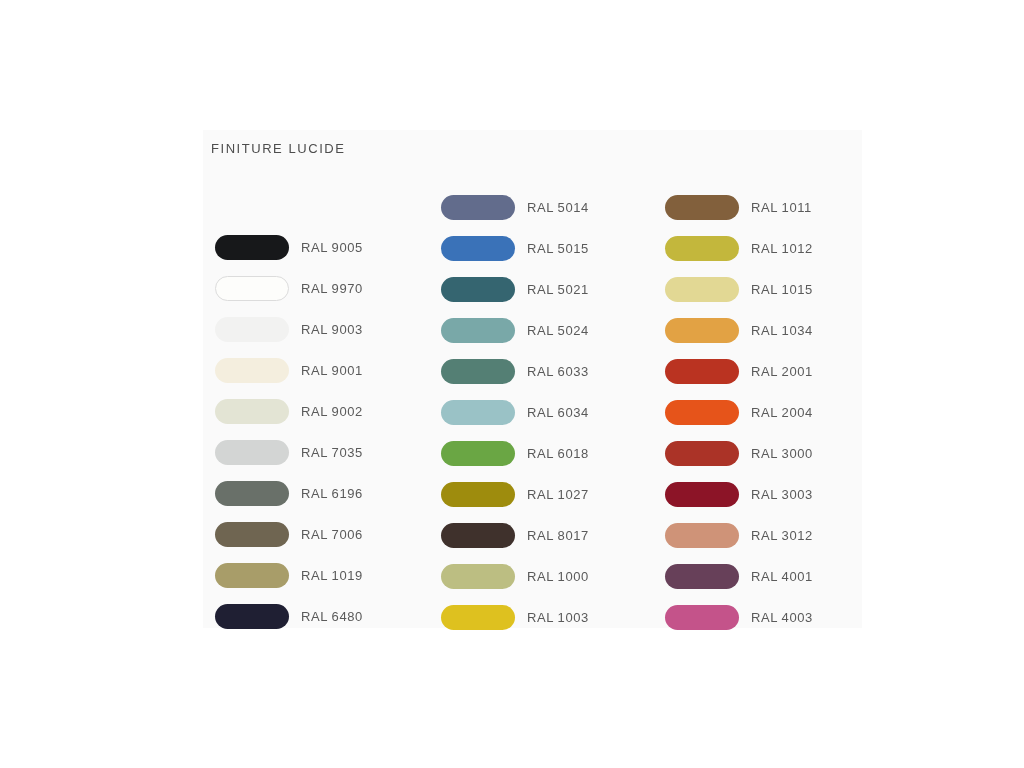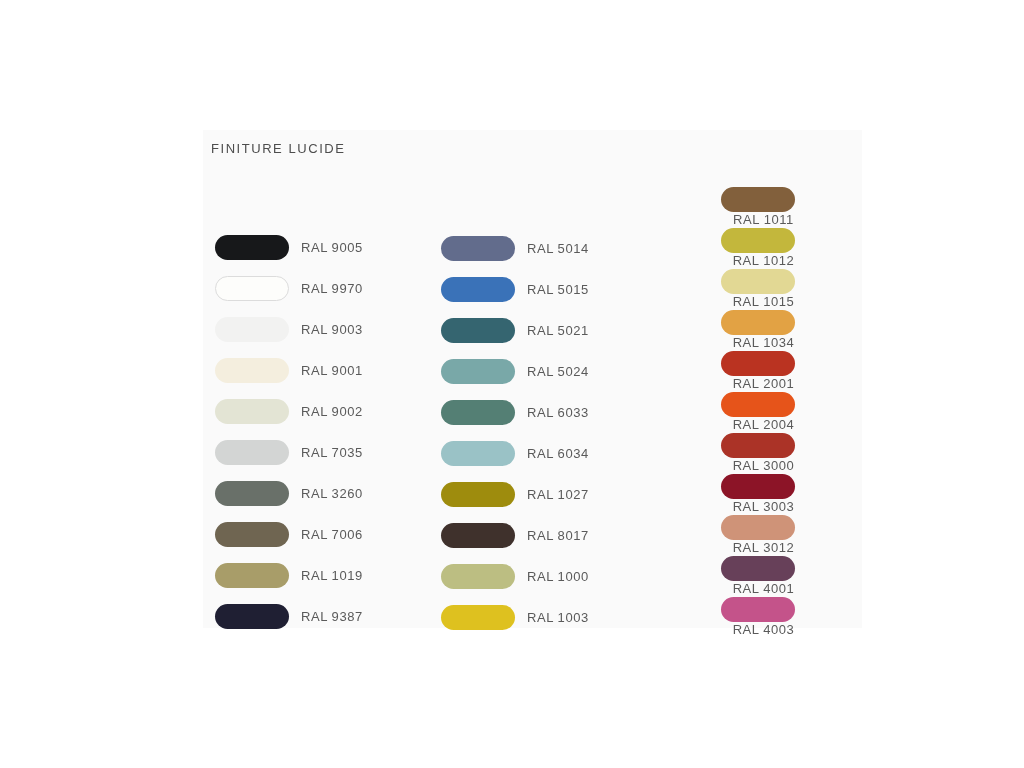--- a/index.html
+++ b/index.html
@@ -95,21 +95,21 @@
     font-size: 13px;
     letter-spacing: 0.55px;
     color: #5a5a5a;
     white-space: nowrap;
     line-height: 16px;
   }
 
   
   .col-1 .swatch-row { padding-left: 12px; }
   .col-2 .swatch-row { padding-left: 10px; }
-  .col-3 .swatch-row { padding-left: 8px; flex-direction: column; }
+  .col-3 .swatch-row { padding-left: 8px; }
 
   .col-1 .swatch-row { transform: translateY(0px); }
   .col-2 .swatch-row, .col-3 .swatch-row { transform: translateY(1px); }
 </style>
 </head>
 <body>
 
 <div id="root">
 
   <div class="panel"></div>
@@ -152,39 +152,39 @@
         <div class="swatch-row">
           <div class="chip-wrap">
             <div class="chip" style="background: rgb(211, 213, 212);"></div>
           </div>
           <div class="chip-label">RAL 7035</div>
         </div>
         <div class="swatch-row">
           <div class="chip-wrap">
             <div class="chip" style="background: rgb(105, 112, 105);"></div>
           </div>
-          <div class="chip-label">RAL 3260</div>
+          <div class="chip-label">RAL 6196</div>
         </div>
         <div class="swatch-row">
           <div class="chip-wrap">
             <div class="chip" style="background: rgb(111, 101, 81);"></div>
           </div>
           <div class="chip-label">RAL 7006</div>
         </div>
         <div class="swatch-row">
           <div class="chip-wrap">
             <div class="chip" style="background: rgb(168, 157, 105);"></div>
           </div>
           <div class="chip-label">RAL 1019</div>
         </div>
         <div class="swatch-row">
           <div class="chip-wrap">
             <div class="chip" style="background: rgb(31, 31, 51);"></div>
           </div>
-          <div class="chip-label">RAL 9387</div>
+          <div class="chip-label">RAL 6480</div>
         </div>
       </div>
       <div class="column col-2">
         <div class="swatch-row">
           <div class="chip-wrap">
             <div class="chip" style="background: rgb(98, 108, 140);"></div>
           </div>
           <div class="chip-label">RAL 5014</div>
         </div>
         <div class="swatch-row">
@@ -212,20 +212,26 @@
           <div class="chip-label">RAL 6033</div>
         </div>
         <div class="swatch-row">
           <div class="chip-wrap">
             <div class="chip" style="background: rgb(154, 194, 198);"></div>
           </div>
           <div class="chip-label">RAL 6034</div>
         </div>
         <div class="swatch-row">
           <div class="chip-wrap">
+            <div class="chip" style="background: rgb(106, 166, 68);"></div>
+          </div>
+          <div class="chip-label">RAL 6018</div>
+        </div>
+        <div class="swatch-row">
+          <div class="chip-wrap">
             <div class="chip" style="background: rgb(158, 140, 13);"></div>
           </div>
           <div class="chip-label">RAL 1027</div>
         </div>
         <div class="swatch-row">
           <div class="chip-wrap">
             <div class="chip" style="background: rgb(63, 49, 44);"></div>
           </div>
           <div class="chip-label">RAL 8017</div>
         </div>

